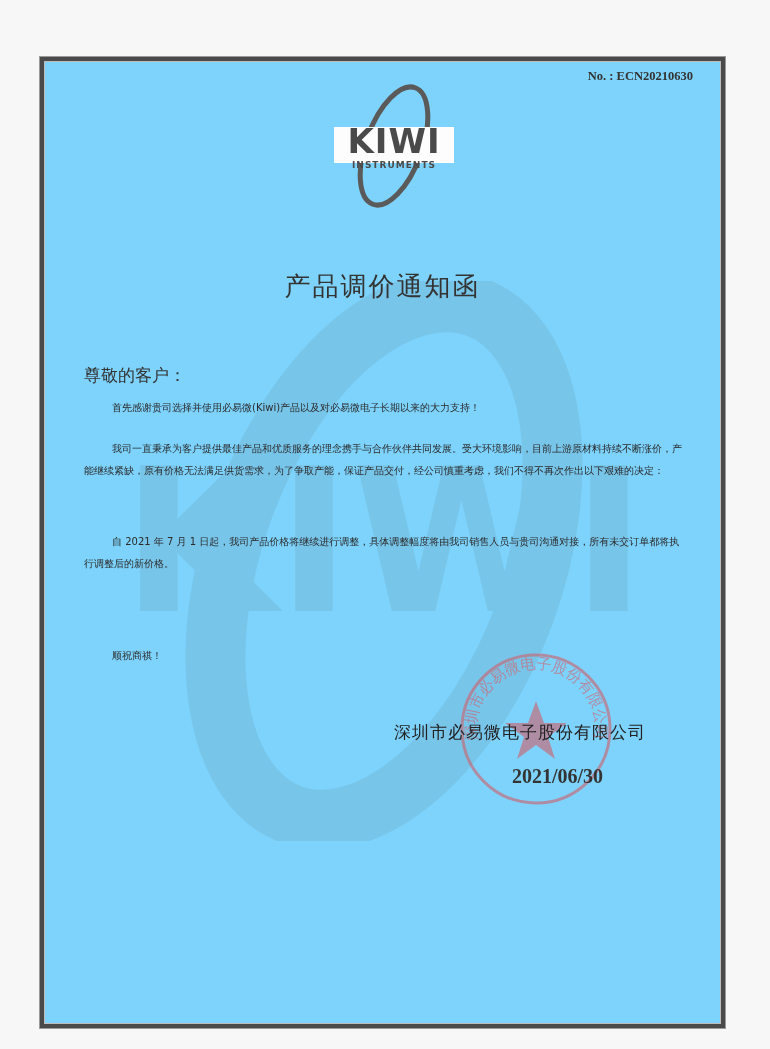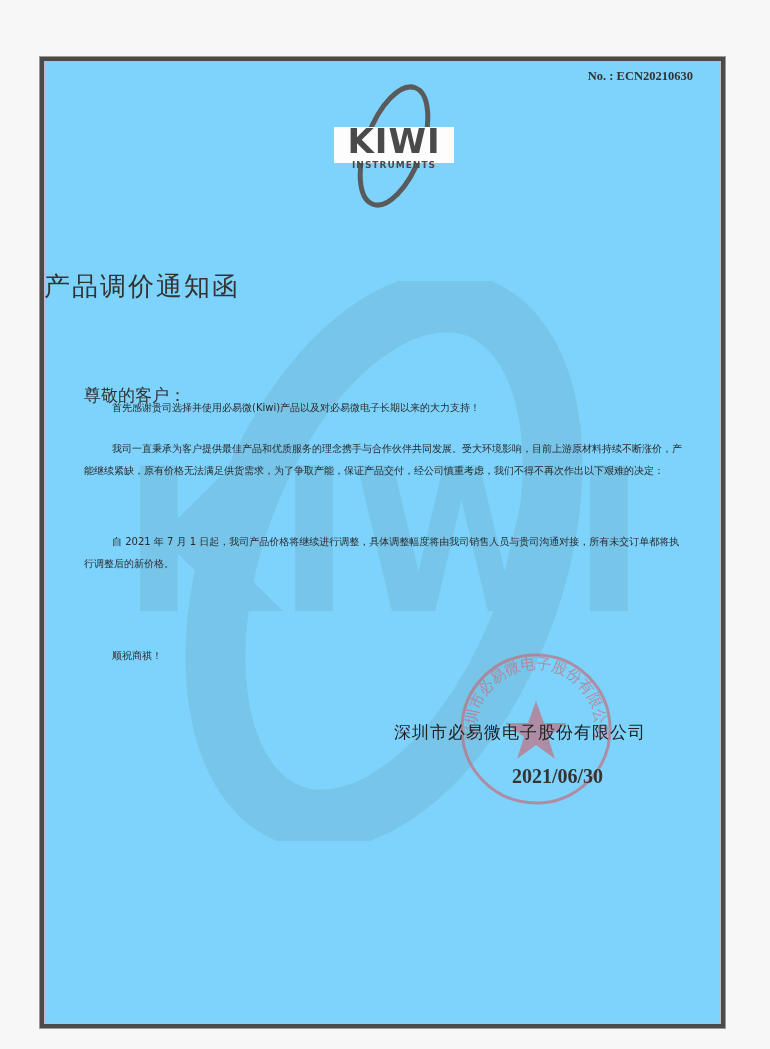--- a/index.html
+++ b/index.html
@@ -12,24 +12,24 @@
     border: 4px solid #4a4a4a; box-shadow: inset 0 0 0 1px #bcbcbc, 0 0 0 1px #9a9a9a;
     background: #7dd3fc;
   }
   .doc-no {
     position: absolute; right: 28px; top: 8px; font-size: 12.5px; font-weight: bold; color: #333;
     font-family: "Liberation Serif", serif;
   }
   .logo { position: absolute; left: 280px; top: 20px; width: 140px; height: 130px; }
   .watermark { position: absolute; left: 40px; top: 220px; width: 600px; height: 560px; opacity: 0.1; pointer-events: none; }
   .title {
-    position: absolute; left: 0; width: 100%; top: 208px; 
+    position: absolute; left: 0; width: 100%; top: 208px; text-align: center;
     font-size: 26px; letter-spacing: 2px; color: #333; font-family: "DejaVu Sans", sans-serif;
   }
-  .salutation { position: absolute; left: 40px; top: 303px; font-size: 17px; color: #333; font-family: "DejaVu Sans", sans-serif; margin-top: 20px; }
+  .salutation { position: absolute; left: 40px; top: 303px; font-size: 17px; color: #333; font-family: "DejaVu Sans", sans-serif; }
   .body-text { position: absolute; left: 40px; width: 600px; font-size: 10px; line-height: 22px; color: #2a2a2a; font-family: "DejaVu Sans", sans-serif; }
   .para { text-indent: 28px; margin: 0; }
   .p1 { top: 336px; }
   .p2 { top: 377px; }
   .p3 { top: 470px; }
   .p4 { top: 538px; }
   .p5 { top: 584px; }
   .stamp { position: absolute; left: 412px; top: 588px; width: 160px; height: 160px; opacity: 0.6; }
   .company { position: absolute; left: 350px; top: 660px; font-size: 17px; color: #222; font-family: "DejaVu Sans", sans-serif; letter-spacing: 1px; }
   .date { position: absolute; left: 468px; top: 704px; font-size: 20px; font-weight: bold; color: #333; font-family: "Liberation Serif", serif; }

